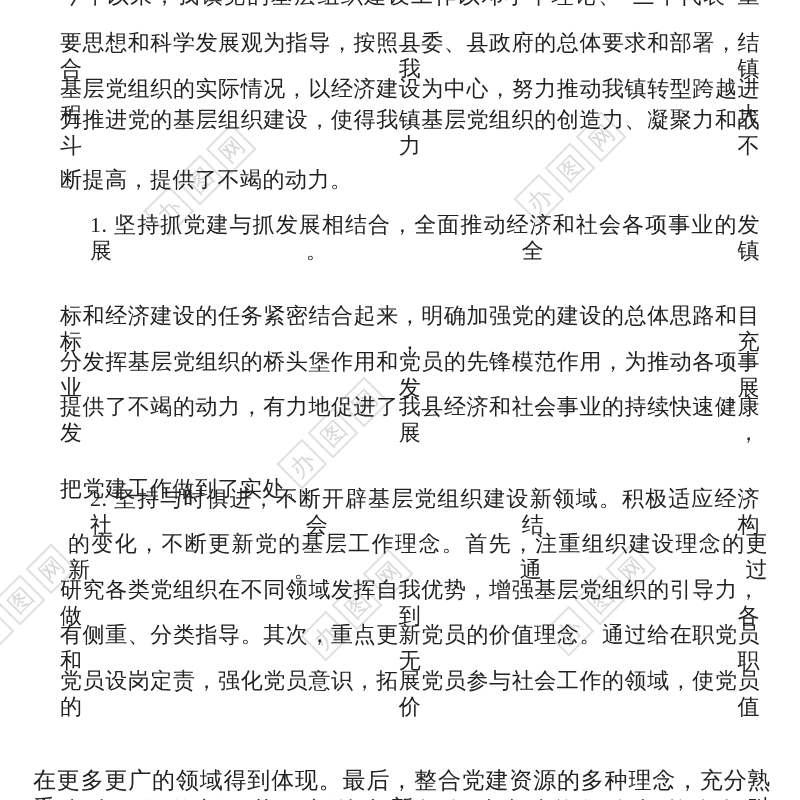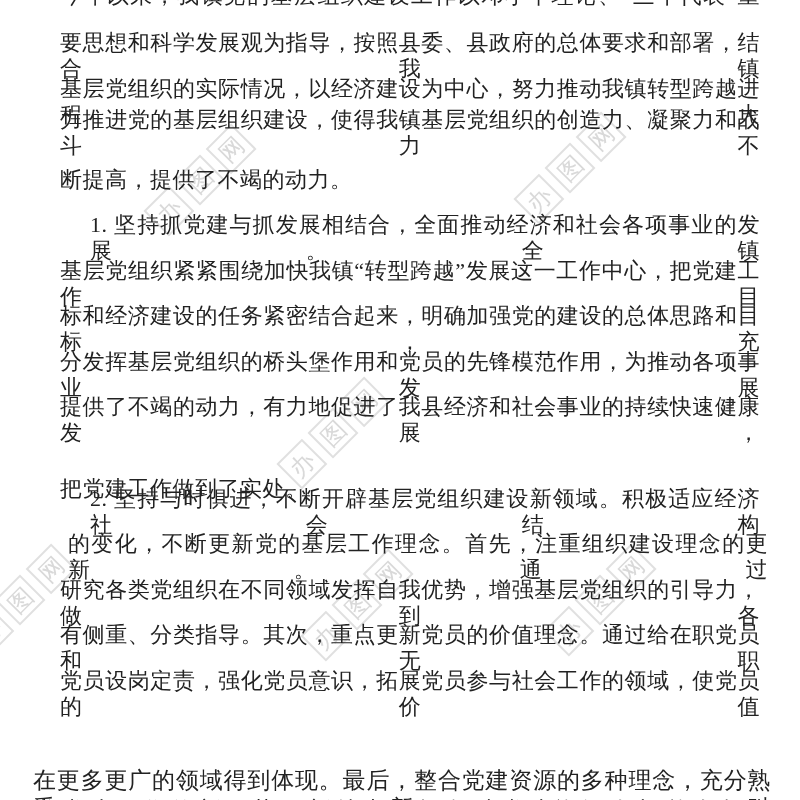--- a/index.html
+++ b/index.html
@@ -101,21 +101,20 @@
     <span class="wm-char">网</span>
   </div>
 
   <div class="doc-line" style="top:-17px;">今年以来，我镇党的基层组织建设工作以邓小平理论、“三个代表”重</div>
 
   <div class="doc-line" style="top:30px;">要思想和科学发展观为指导，按照县委、县政府的总体要求和部署，结合我镇</div>
   <div class="doc-line" style="top:76px;">基层党组织的实际情况，以经济建设为中心，努力推动我镇转型跨越进程，大</div>
   <div class="doc-line" style="top:107px;">力推进党的基层组织建设，使得我镇基层党组织的创造力、凝聚力和战斗力不</div>
   <div class="doc-line short" style="top:167px;">断提高，提供了不竭的动力。</div>
   <div class="doc-line indent" style="top:212px;">1. 坚持抓党建与抓发展相结合，全面推动经济和社会各项事业的发展。全镇</div>
-  <div class="doc-line" style="top:258px;">基层党组织紧紧围绕加快我镇“转型跨越”发展这一工作中心，把党建工作目</div>
   <div class="doc-line" style="top:303px;">标和经济建设的任务紧密结合起来，明确加强党的建设的总体思路和目标，充</div>
   <div class="doc-line" style="top:349px;">分发挥基层党组织的桥头堡作用和党员的先锋模范作用，为推动各项事业发展</div>
   <div class="doc-line" style="top:394px;">提供了不竭的动力，有力地促进了我县经济和社会事业的持续快速健康发展，</div>
   <div class="doc-line short" style="top:440px;margin-top:36px;">把党建工作做到了实处。</div>
   <div class="doc-line indent" style="top:486px;">2. 坚持与时俱进，不断开辟基层党组织建设新领域。积极适应经济社会结构</div>
   <div class="doc-line" style="top:531px;margin-left:8px;">的变化，不断更新党的基层工作理念。首先，注重组织建设理念的更新。通过</div>
   <div class="doc-line" style="top:577px;">研究各类党组织在不同领域发挥自我优势，增强基层党组织的引导力，做到各</div>
   <div class="doc-line" style="top:622px;">有侧重、分类指导。其次，重点更新党员的价值理念。通过给在职党员和无职</div>
   <div class="doc-line" style="top:668px;">党员设岗定责，强化党员意识，拓展党员参与社会工作的领域，使党员的价值</div>
 

